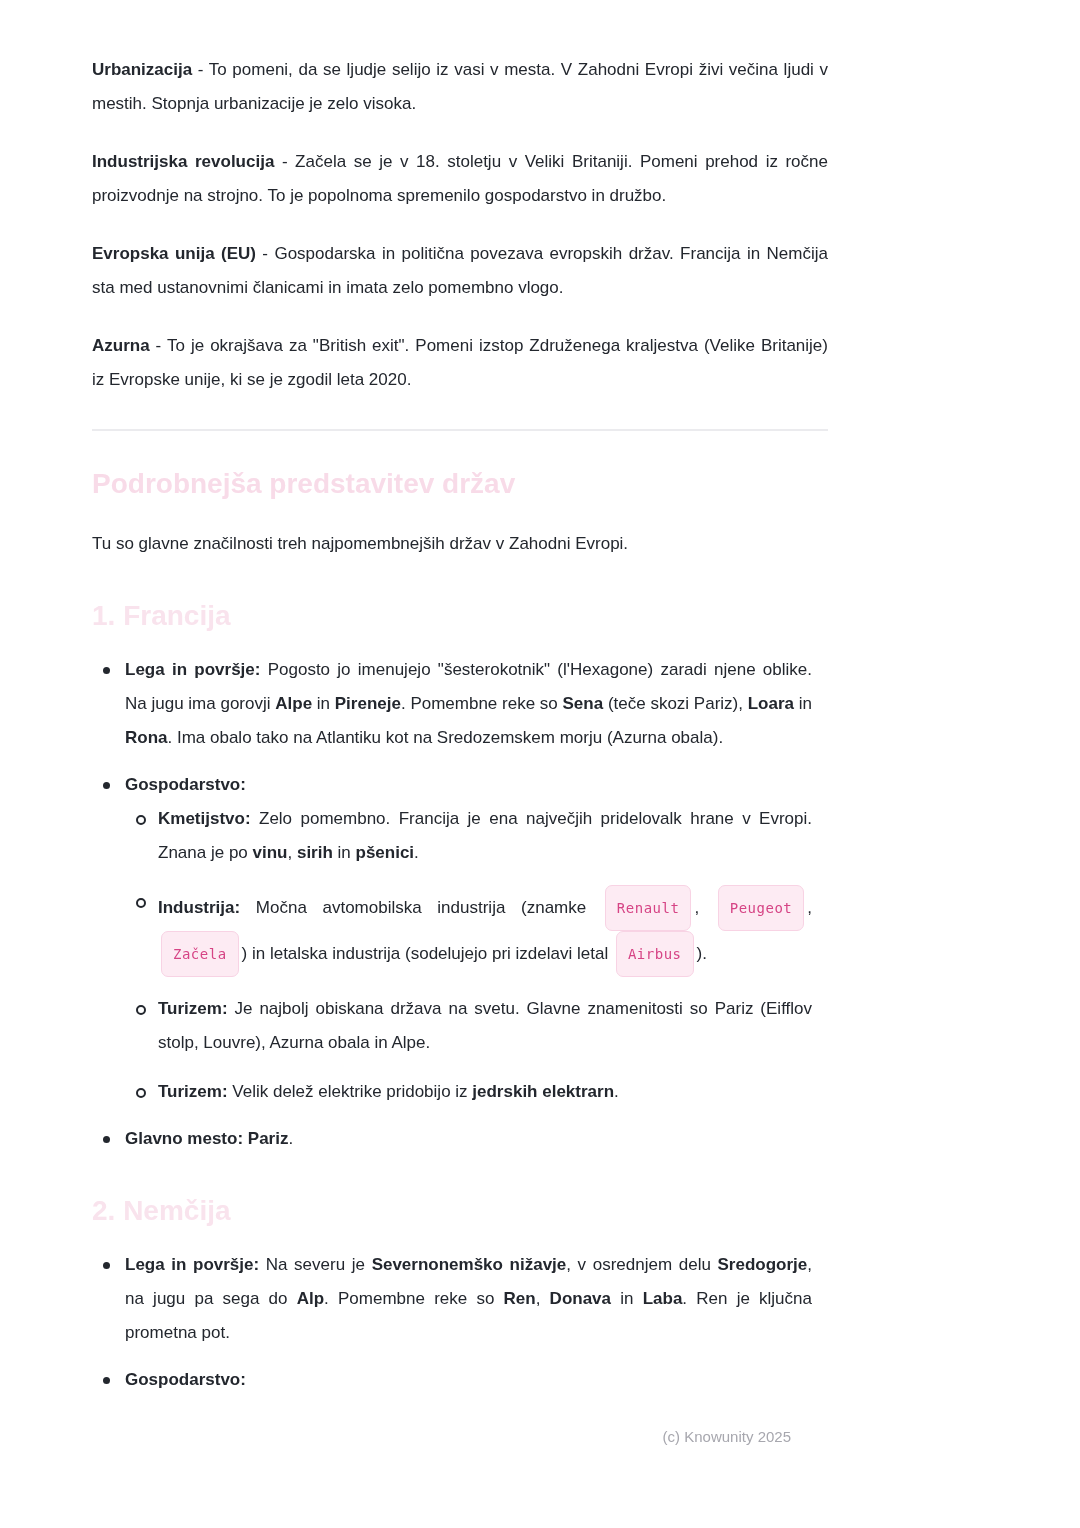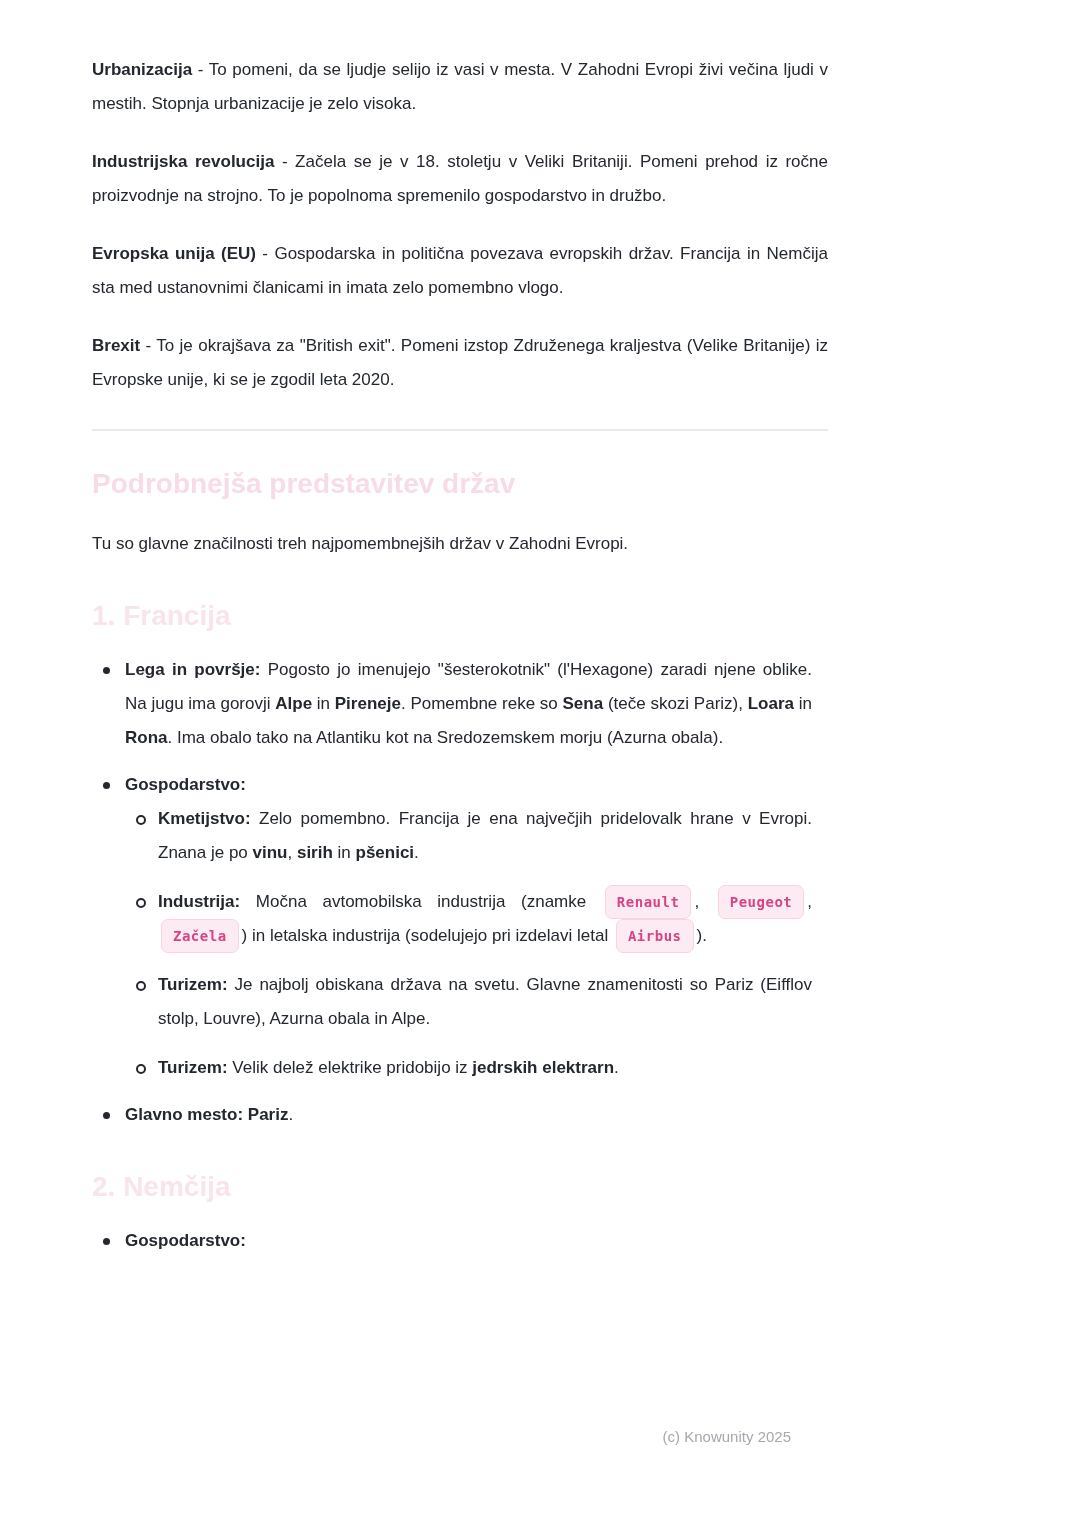--- a/index.html
+++ b/index.html
@@ -95,27 +95,27 @@
   ul.lvl2>li:last-child{margin-bottom:4px;}
   ul.lvl2>li>.ring{
     position:absolute;left:11px;top:13px;
     width:6px;height:6px;border-radius:50%;
     border:2px solid var(--body-text);
     background:transparent;
   }
   .chip{
     display:inline-block;
     font-family:"DejaVu Sans Mono",monospace;
-    font-weight:700;
+    font-weight:400;
     font-size:14px;line-height:20px;
     color:var(--code-text);
     background:var(--code-bg);
     border:1px solid var(--code-border);
     border-radius:7px;
-    padding:6px 11px;
+    padding:12px 11px;
     margin:0 3px;
     vertical-align:baseline;
     letter-spacing:0.5px;
   }
   .footer{
     position:absolute;
     top:1427px;right:70px;
     font-size:15px;line-height:20px;
     color:var(--footer-text);
     z-index:2;
@@ -125,21 +125,21 @@
 <body>
 
 <div class="page">
   <div class="side-strip"></div>
 
   <div class="content">
     <div>
         <p class="def"><b>Urbanizacija</b> - To pomeni, da se ljudje selijo iz vasi v mesta. V Zahodni Evropi živi večina ljudi v mestih. Stopnja urbanizacije je zelo visoka.</p>
         <p class="def"><b>Industrijska revolucija</b> - Začela se je v 18. stoletju v Veliki Britaniji. Pomeni prehod iz ročne proizvodnje na strojno. To je popolnoma spremenilo gospodarstvo in družbo.</p>
         <p class="def"><b>Evropska unija (EU)</b> - Gospodarska in politična povezava evropskih držav. Francija in Nemčija sta med ustanovnimi članicami in imata zelo pomembno vlogo.</p>
-        <p class="def"><b>Brexit</b> - To je okrajšava za "British exit". Pomeni izstop Združenega kraljestva (Velike Britanije) iz Evropske unije, ki se je zgodil leta 2020.</p>
+        <p class="def"><b>Azurna</b> - To je okrajšava za "British exit". Pomeni izstop Združenega kraljestva (Velike Britanije) iz Evropske unije, ki se je zgodil leta 2020.</p>
       </div>
 
     <hr class="rule">
 
     <h2 class="section-title">Podrobnejša predstavitev držav</h2>
 
     <p class="intro">Tu so glavne značilnosti treh najpomembnejših držav v Zahodni Evropi.</p>
 
     <div>
         <h3 class="country-heading">1. Francija</h3>
@@ -148,19 +148,20 @@
           <li><span class="dot"></span><span><b>Gospodarstvo:</b></span><ul class="lvl2">
               <li><span class="ring"></span><span><b>Kmetijstvo:</b> Zelo pomembno. Francija je ena največjih pridelovalk hrane v Evropi. Znana je po <b>vinu</b>, <b>sirih</b> in <b>pšenici</b>.</span></li>
               <li><span class="ring"></span><span><b>Industrija:</b> Močna avtomobilska industrija (znamke <span class="chip">Renault</span>, <span class="chip">Peugeot</span>, <span class="chip">Začela</span>) in letalska industrija (sodelujejo pri izdelavi letal <span class="chip">Airbus</span>).</span></li>
               <li><span class="ring"></span><span><b>Turizem:</b> Je najbolj obiskana država na svetu. Glavne znamenitosti so Pariz (Eifflov stolp, Louvre), Azurna obala in Alpe.</span></li>
               <li><span class="ring"></span><span><b>Turizem:</b> Velik delež elektrike pridobijo iz <b>jedrskih elektrarn</b>.</span></li>
             </ul></li>
           <li><span class="dot"></span><span><b>Glavno mesto: Pariz</b>.</span></li>
         </ul>
         <h3 class="country-heading">2. Nemčija</h3>
         <ul class="lvl1">
+          <li><span class="dot"></span><span><b>Lega in površje:</b> Na severu je <b>Severnonemško nižavje</b>, v osrednjem delu <b>Sredogorje</b>, na jugu pa sega do <b>Alp</b>. Pomembne reke so <b>Ren</b>, <b>Donava</b> in <b>Laba</b>. Ren je ključna prometna pot.</span></li>
           <li><span class="dot"></span><span><b>Gospodarstvo:</b></span></li>
         </ul>
       </div>
   </div>
 
   <div class="footer">(c) Knowunity 2025</div>
 </div>
 
 </body></html>

